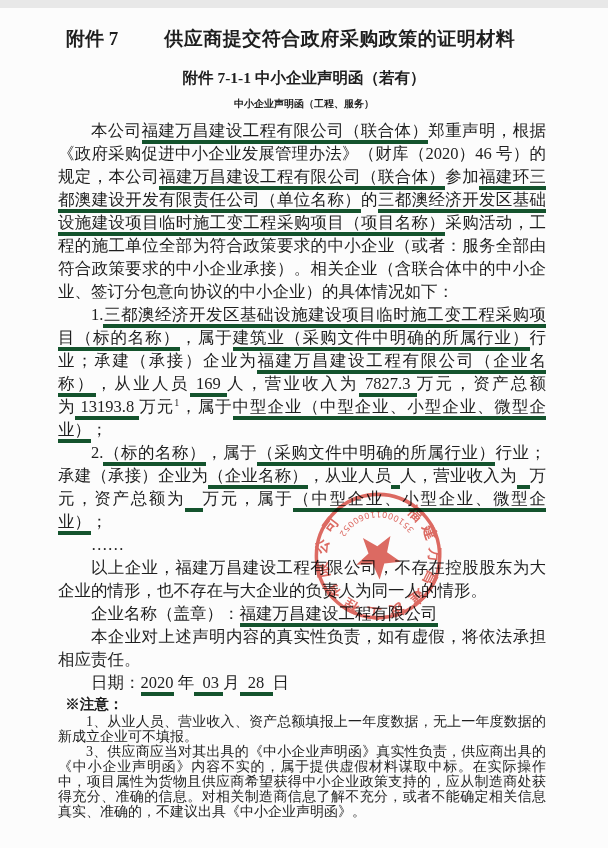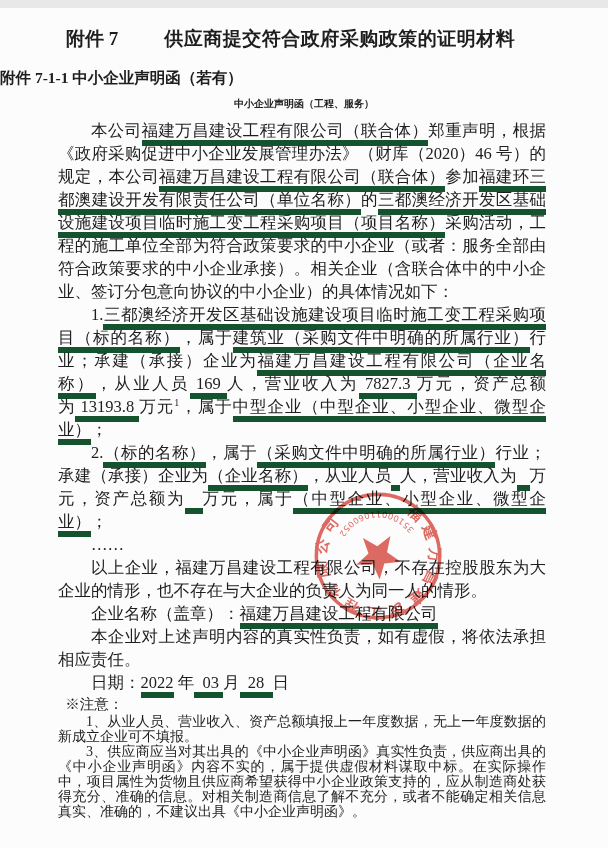--- a/index.html
+++ b/index.html
@@ -13,32 +13,32 @@
     overflow:hidden;
   }
   .doc-header{padding-top:18px;}
   .title-row{
     display:flex;align-items:baseline;
     padding-left:66px;
     font-weight:bold;font-size:19px;line-height:26px;
   }
   .attach-label{flex:0 0 auto;}
   .doc-title{margin-left:46px;letter-spacing:0.5px;}
-  .subtitle1{text-align:left;font-weight:bold;font-size:15.5px;line-height:21px;margin-top:15px;}
+  .subtitle1{text-align:center;font-weight:bold;font-size:15.5px;line-height:21px;margin-top:15px;}
   .subtitle2{text-align:center;font-weight:bold;font-size:10px;line-height:20px;margin-top:6px;}
   #doc-body{
     padding:5px 62px 0 58px;
     font-size:16.5px;line-height:23px;
     text-align:justify;
   }
   #doc-body p{margin:0;}
   .para{text-indent:2em;}
   .note{font-size:14px;line-height:15px;text-indent:2em;}
-  .note-label{font-size:14.5px;line-height:20px;text-indent:0.5em;}
-  .u{border-bottom:6px solid #14532d;}
+  .note-label{font-size:14.5px;line-height:20px;text-indent:0.5em;font-weight:bold;}
+  .u{border-bottom:4px solid #14532d;}
   sup{font-size:10px;line-height:0;}
   
   .seal{
     position:absolute;left:290px;top:460px;
     width:176px;height:176px;
     mix-blend-mode:multiply;opacity:.82;
     pointer-events:none;
   }
   .seal-ring{fill:none;stroke:#d84a40;stroke-width:3.6;}
   .seal-name{fill:#d84a40;font-size:15px;font-weight:bold;letter-spacing:7px;
@@ -62,21 +62,21 @@
   </div>
 
   <div id="doc-body">
       <p class="para"><span>本公司</span><span class="u">福建万昌建设工程有限公司（联合体）</span><span>郑重声明，根据《政府采购促进中小企业发展管理办法》（财库（2020）46 号）的规定，本公司</span><span class="u">福建万昌建设工程有限公司（联合体）</span><span>参加</span><span class="u">福建环三都澳建设开发有限责任公司（单位名称）</span><span>的</span><span class="u">三都澳经济开发区基础设施建设项目临时施工变工程采购项目（项目名称）</span><span>采购活动，工程的施工单位全部为符合政策要求的中小企业（或者：服务全部由符合政策要求的中小企业承接）。相关企业（含联合体中的中小企业、签订分包意向协议的中小企业）的具体情况如下：</span></p>
       <p class="para"><span>1.</span><span class="u">三都澳经济开发区基础设施建设项目临时施工变工程采购项目（标的名称）</span><span>，属于</span><span class="u">建筑业（采购文件中明确的所属行业）</span><span>行业；承建（承接）企业为</span><span class="u">福建万昌建设工程有限公司（企业名称）</span><span>，从业人员</span><span class="u">&nbsp;169&nbsp;</span><span>人，营业收入为</span><span class="u">&nbsp;7827.3&nbsp;</span><span>万元，资产总额为</span><span class="u">&nbsp;13193.8&nbsp;</span><span>万元</span><sup>1</sup><span>，属于</span><span class="u">中型企业（中型企业、小型企业、微型企业）</span><span>；</span></p>
       <p class="para"><span>2.</span><span class="u">（标的名称）</span><span>，属于</span><span class="u">（采购文件中明确的所属行业）</span><span>行业；承建（承接）企业为</span><span class="u">（企业名称）</span><span>，从业人员</span><span class="u">&nbsp;&nbsp;</span><span>人，营业收入为</span><span class="u">&nbsp;&nbsp;&nbsp;</span><span>万元，资产总额为</span><span class="u">&nbsp;&nbsp;&nbsp;</span><span>万元，属于</span><span class="u">（中型企业、小型企业、微型企业）</span><span>；</span></p>
       <p class="para"><span>……</span></p>
       <p class="para"><span>以上企业，福建万昌建设工程有限公司，不存在控股股东为大企业的情形，也不存在与大企业的负责人为同一人的情形。</span></p>
       <p class="para"><span>企业名称（盖章）：</span><span class="u">福建万昌建设工程有限公司</span></p>
       <p class="para"><span>本企业对上述声明内容的真实性负责，如有虚假，将依法承担相应责任。</span></p>
-      <p class="para"><span>日期：</span><span class="u">2022</span><span> 年</span><span class="u">&nbsp;&nbsp;03 </span><span>月</span><span class="u">&nbsp;&nbsp;28&nbsp;&nbsp;</span><span>日</span></p>
+      <p class="para"><span>日期：</span><span class="u">2020</span><span> 年</span><span class="u">&nbsp;&nbsp;03 </span><span>月</span><span class="u">&nbsp;&nbsp;28&nbsp;&nbsp;</span><span>日</span></p>
       <p class="note-label"><span>※注意：</span></p>
       <p class="note"><span>1、从业人员、营业收入、资产总额填报上一年度数据，无上一年度数据的新成立企业可不填报。</span></p>
       <p class="note"><span>3、供应商应当对其出具的《中小企业声明函》真实性负责，供应商出具的《中小企业声明函》内容不实的，属于提供虚假材料谋取中标。在实际操作中，项目属性为货物且供应商希望获得中小企业政策支持的，应从制造商处获得充分、准确的信息。对相关制造商信息了解不充分，或者不能确定相关信息真实、准确的，不建议出具《中小企业声明函》。</span></p>
     </div>
 
   <svg class="seal" viewBox="0 0 180 180" aria-hidden="true">
     <g transform="rotate(176 90 90)">
       <circle class="seal-ring" cx="90" cy="90" r="63"></circle>
       <path id="seal-name-arc" d="M 59.6 133.4 A 53 53 0 1 1 120.4 133.4" fill="none"></path>
       <path id="seal-num-arc" d="M 47 105 A 45.5 45.5 0 0 0 133 105" fill="none"></path>

